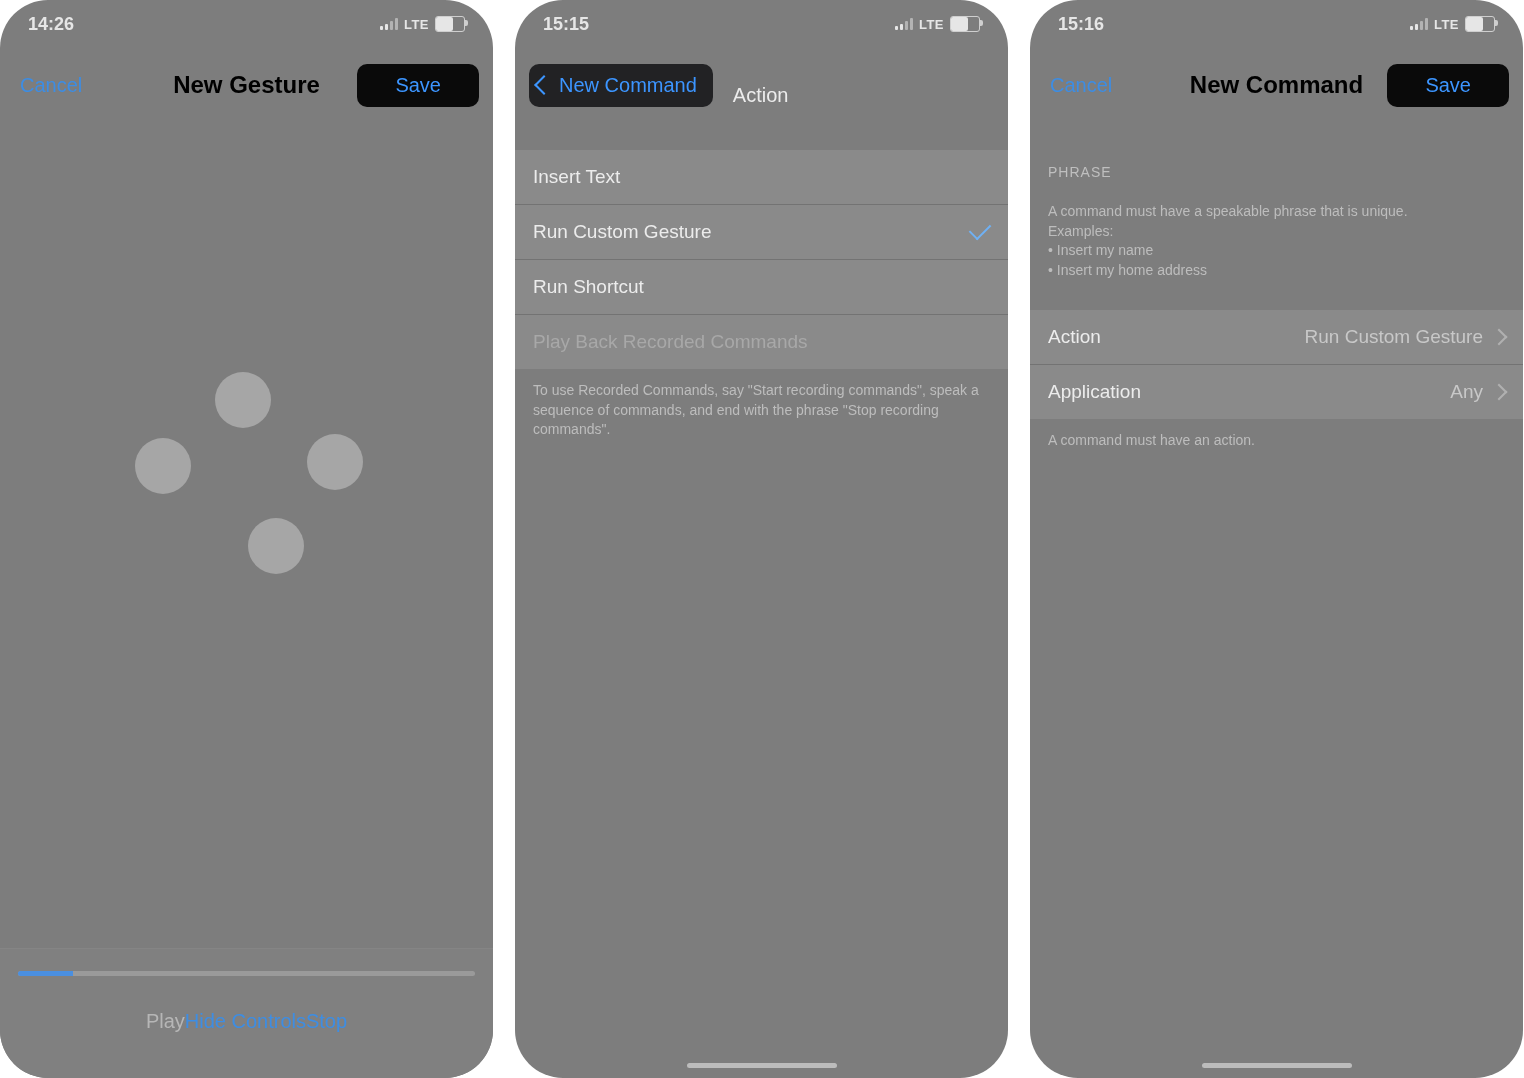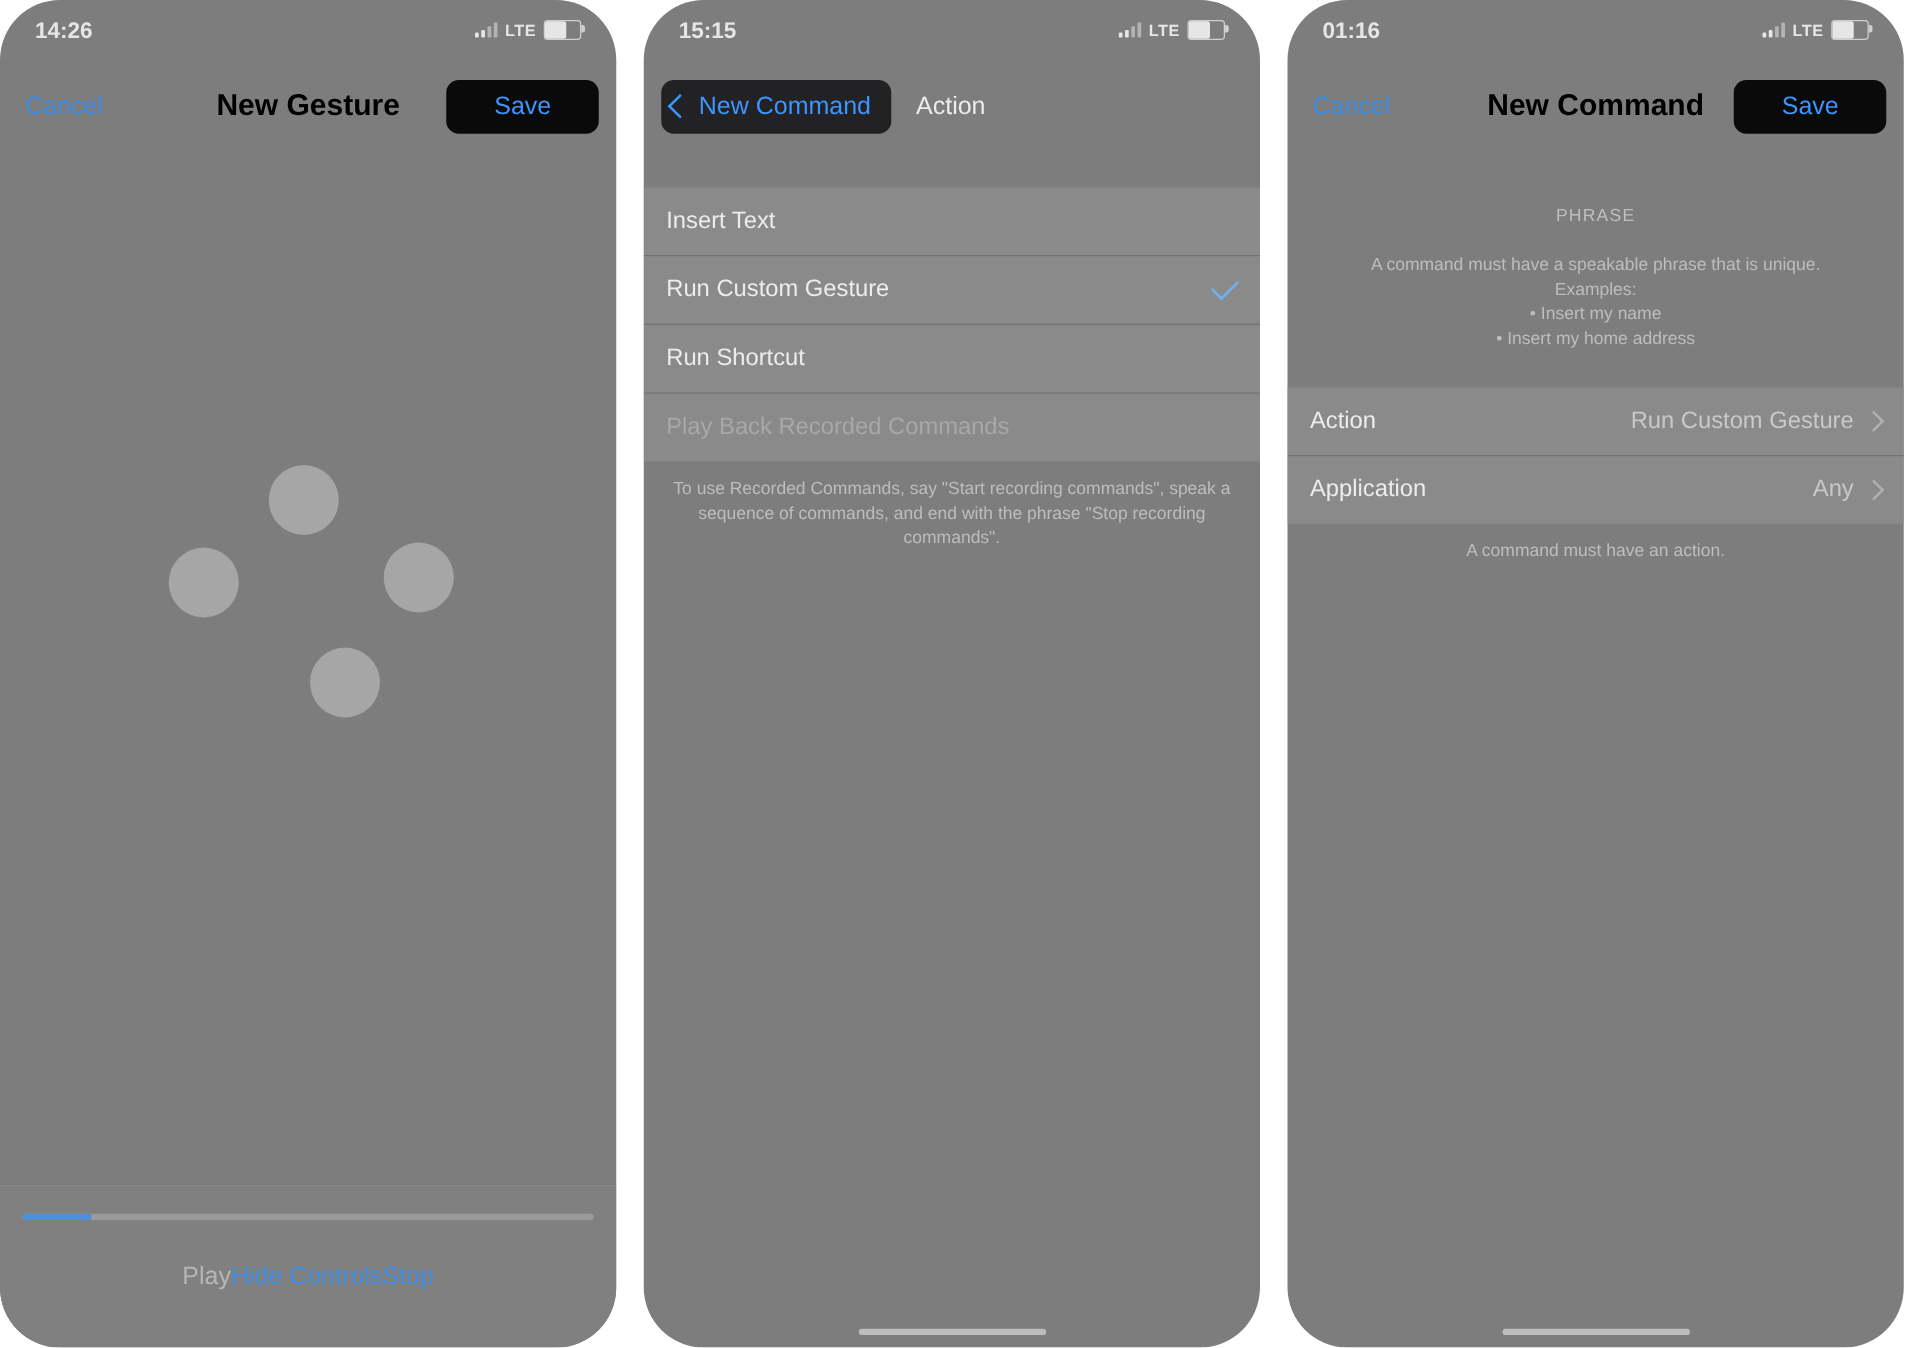--- a/index.html
+++ b/index.html
@@ -69,21 +69,21 @@
     display:flex;
     align-items:center;
     justify-content:space-between;
     padding:0 14px;
   }
   .nav .center{
     position:absolute;left:0;right:0;top:0;bottom:0;
     display:flex;align-items:center;justify-content:center;
     font-size:24px;font-weight:600;color:#000000;pointer-events:none;
   }
-  .nav .left,.nav .right{position:relative;z-index:2;display:flex;align-items:center;}
+  .nav .left,.nav .right{position:relative;z-index:2;display:flex;align-items:flex-end;}
   .btn-plain{font-size:20px;color:var(--blue);background:transparent;border:none;padding:10px 6px;}
   .pill-save{
     background:var(--highlight-save);
     border-radius:10px;
     padding:10px 38px;
     font-size:20px;
     color:var(--blue-bright);
     border:none;
   }
   .pill-back{
@@ -107,21 +107,21 @@
     border-top:1px solid rgba(255,255,255,.04);
     padding:0 18px 8px 18px;
     box-sizing:border-box;
   }
   .progress{height:5px;background:#9a9a9a;border-radius:3px;margin-top:22px;overflow:hidden;}
   .progress i{display:block;height:100%;width:12%;background:#4a8fe0;}
   .player-row{display:flex;justify-content:center;margin-top:34px;font-size:20px;}
   .player-row span{color:var(--blue);}
   .player-row .dis{color:#b6b6b6;}
   
-  .content{position:absolute;top:150px;left:0;right:0;bottom:0;text-align:center;}
+  .content{position:absolute;top:150px;left:0;right:0;bottom:0;}
   .section-label{font-size:14px;color:#bfbfbf;letter-spacing:1px;padding:14px 18px 10px;}
   .group{background:var(--row-bg);}
   .row{
     display:flex;align-items:center;justify-content:space-between;
     min-height:54px;padding:0 18px;
     border-bottom:1px solid var(--divider);
     font-size:19px;color:#ececec;
   }
   .row:last-child{border-bottom:none;}
   .row .value{display:flex;align-items:center;gap:10px;color:#c8c8c8;}
@@ -230,21 +230,21 @@
         </div>
       </div>
       <div class="footnote">To use Recorded Commands, say "Start recording commands", speak a sequence of commands, and end with the phrase "Stop recording commands".</div>
     </div>
 
     <div class="home-ind"></div>
   </div>
 
   <div class="phone">
     <div class="status">
-      <span>01:16</span>
+      <span>15:16</span>
       <span class="right">
         <span class="sig">
             <i class="on"></i>
             <i class="on"></i>
             <i></i>
             <i></i>
           </span>
         <span class="lte">LTE</span>
         <span class="batt">
             <i></i>

